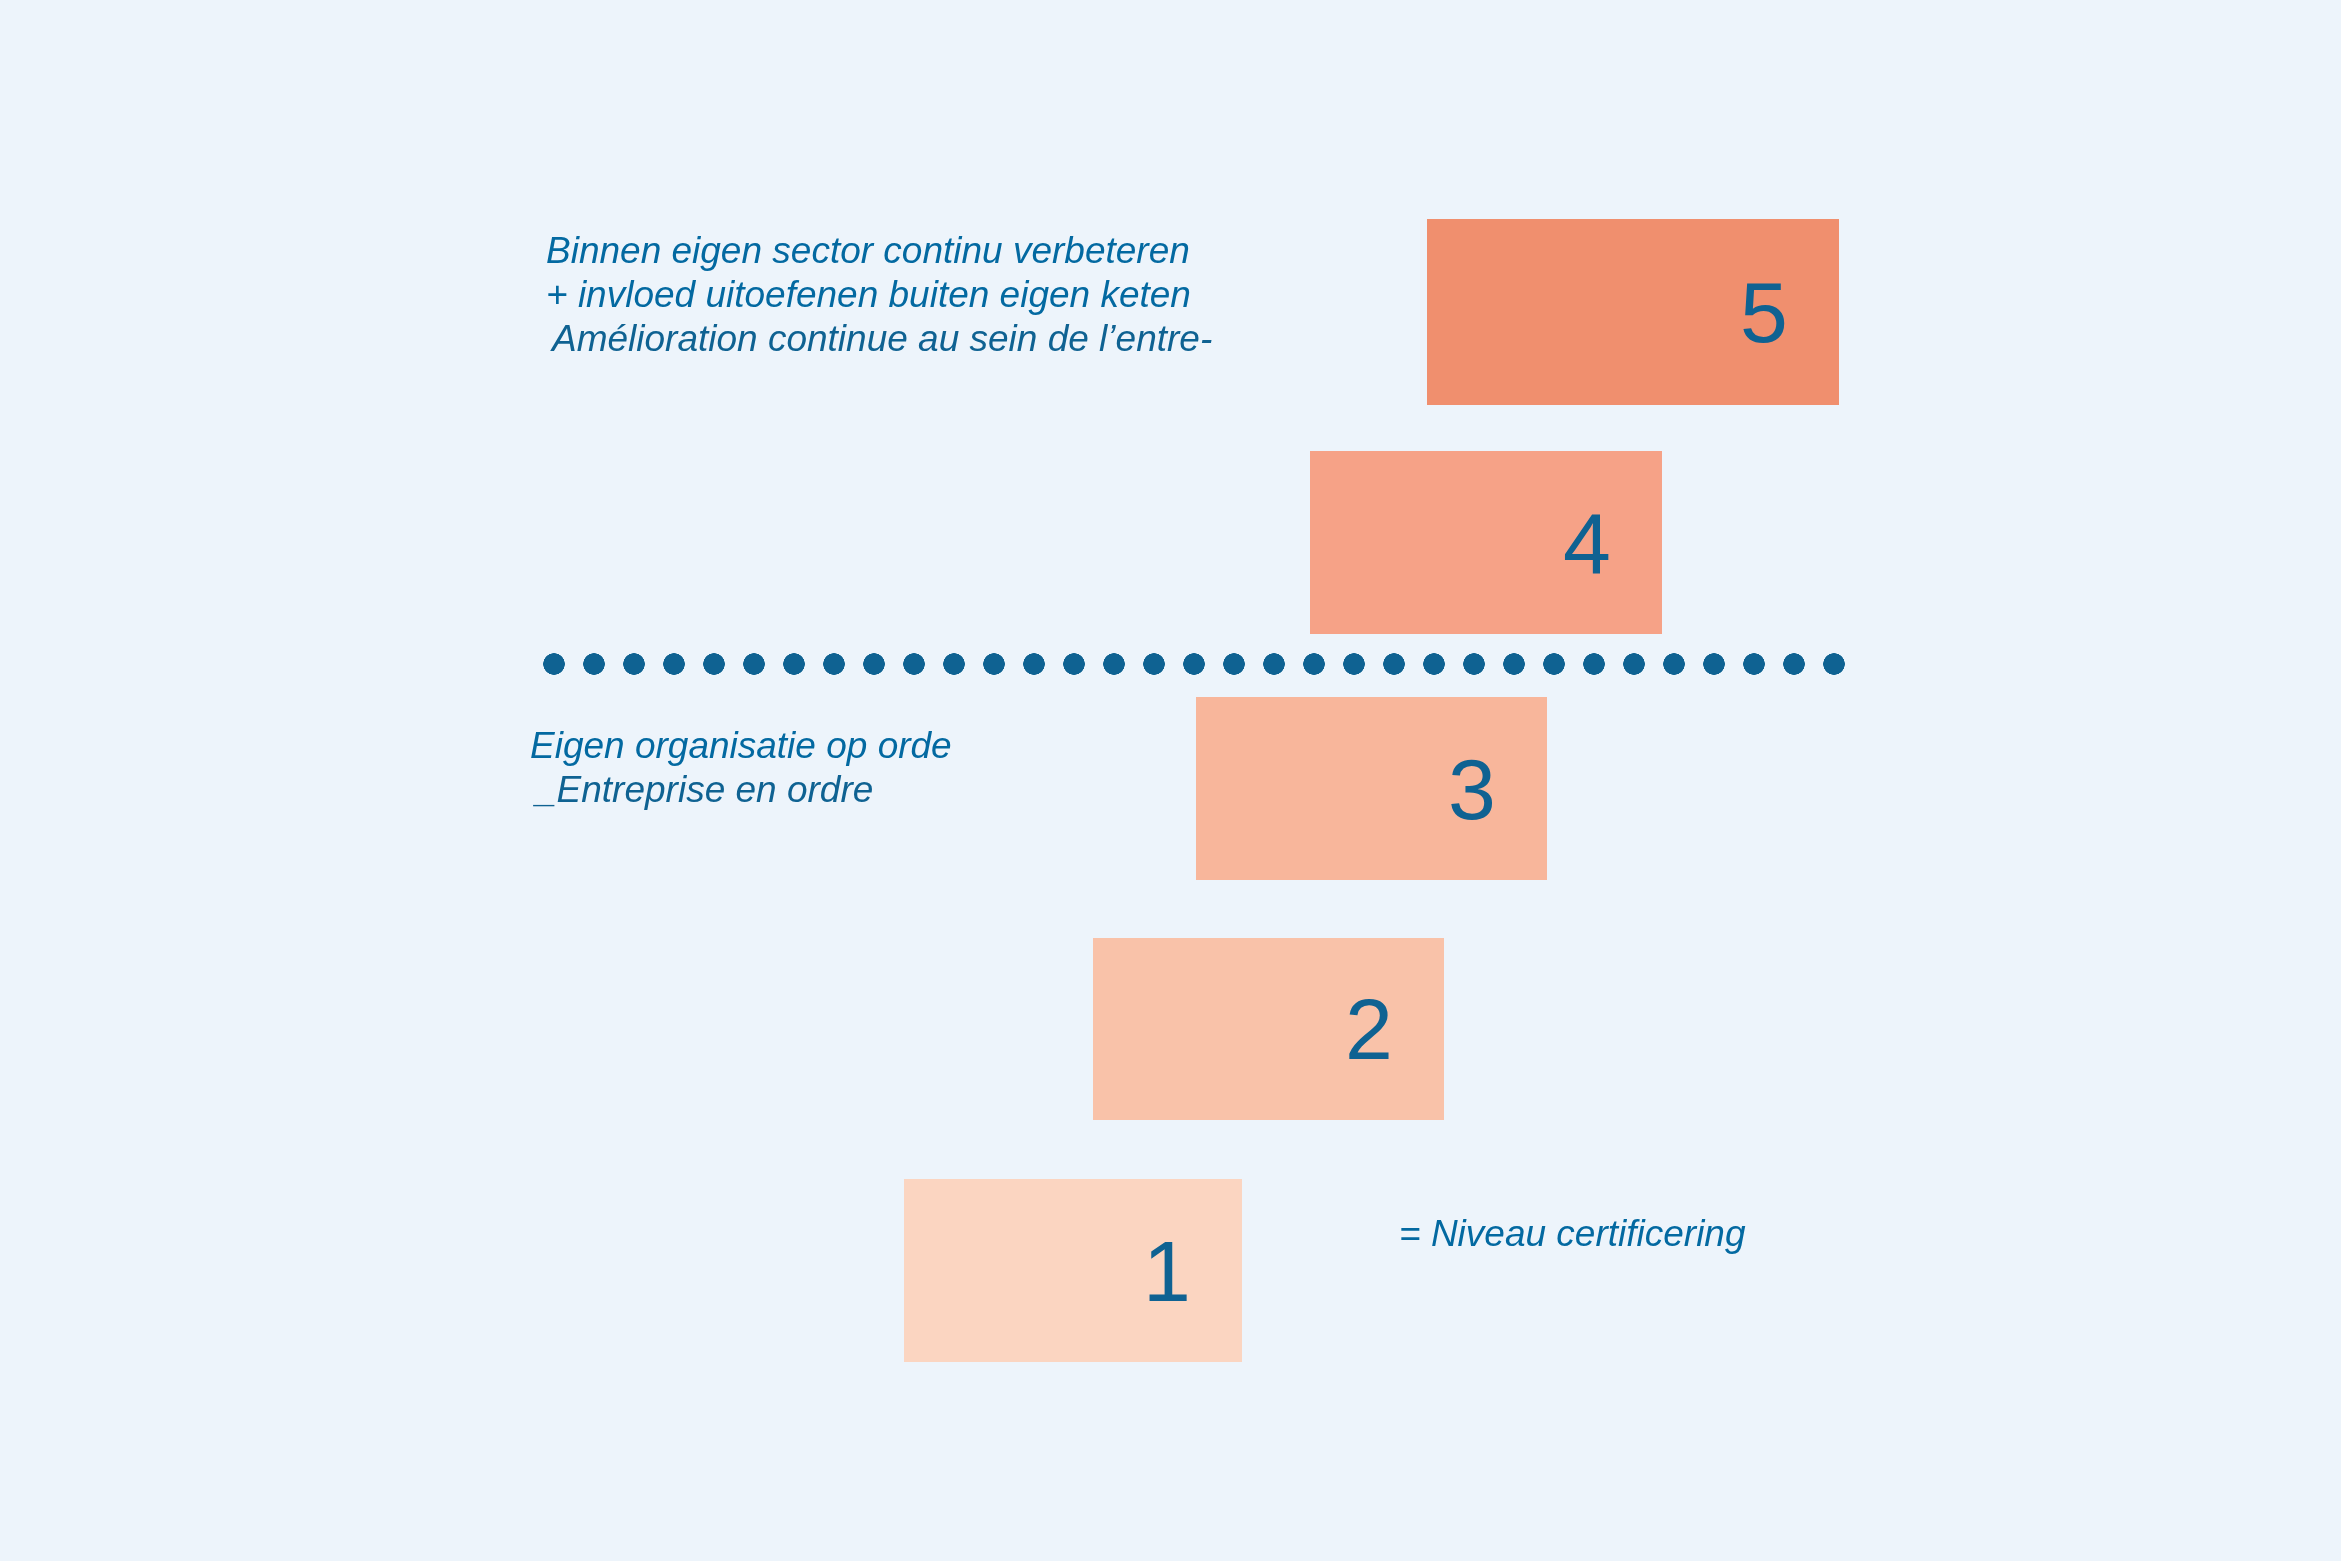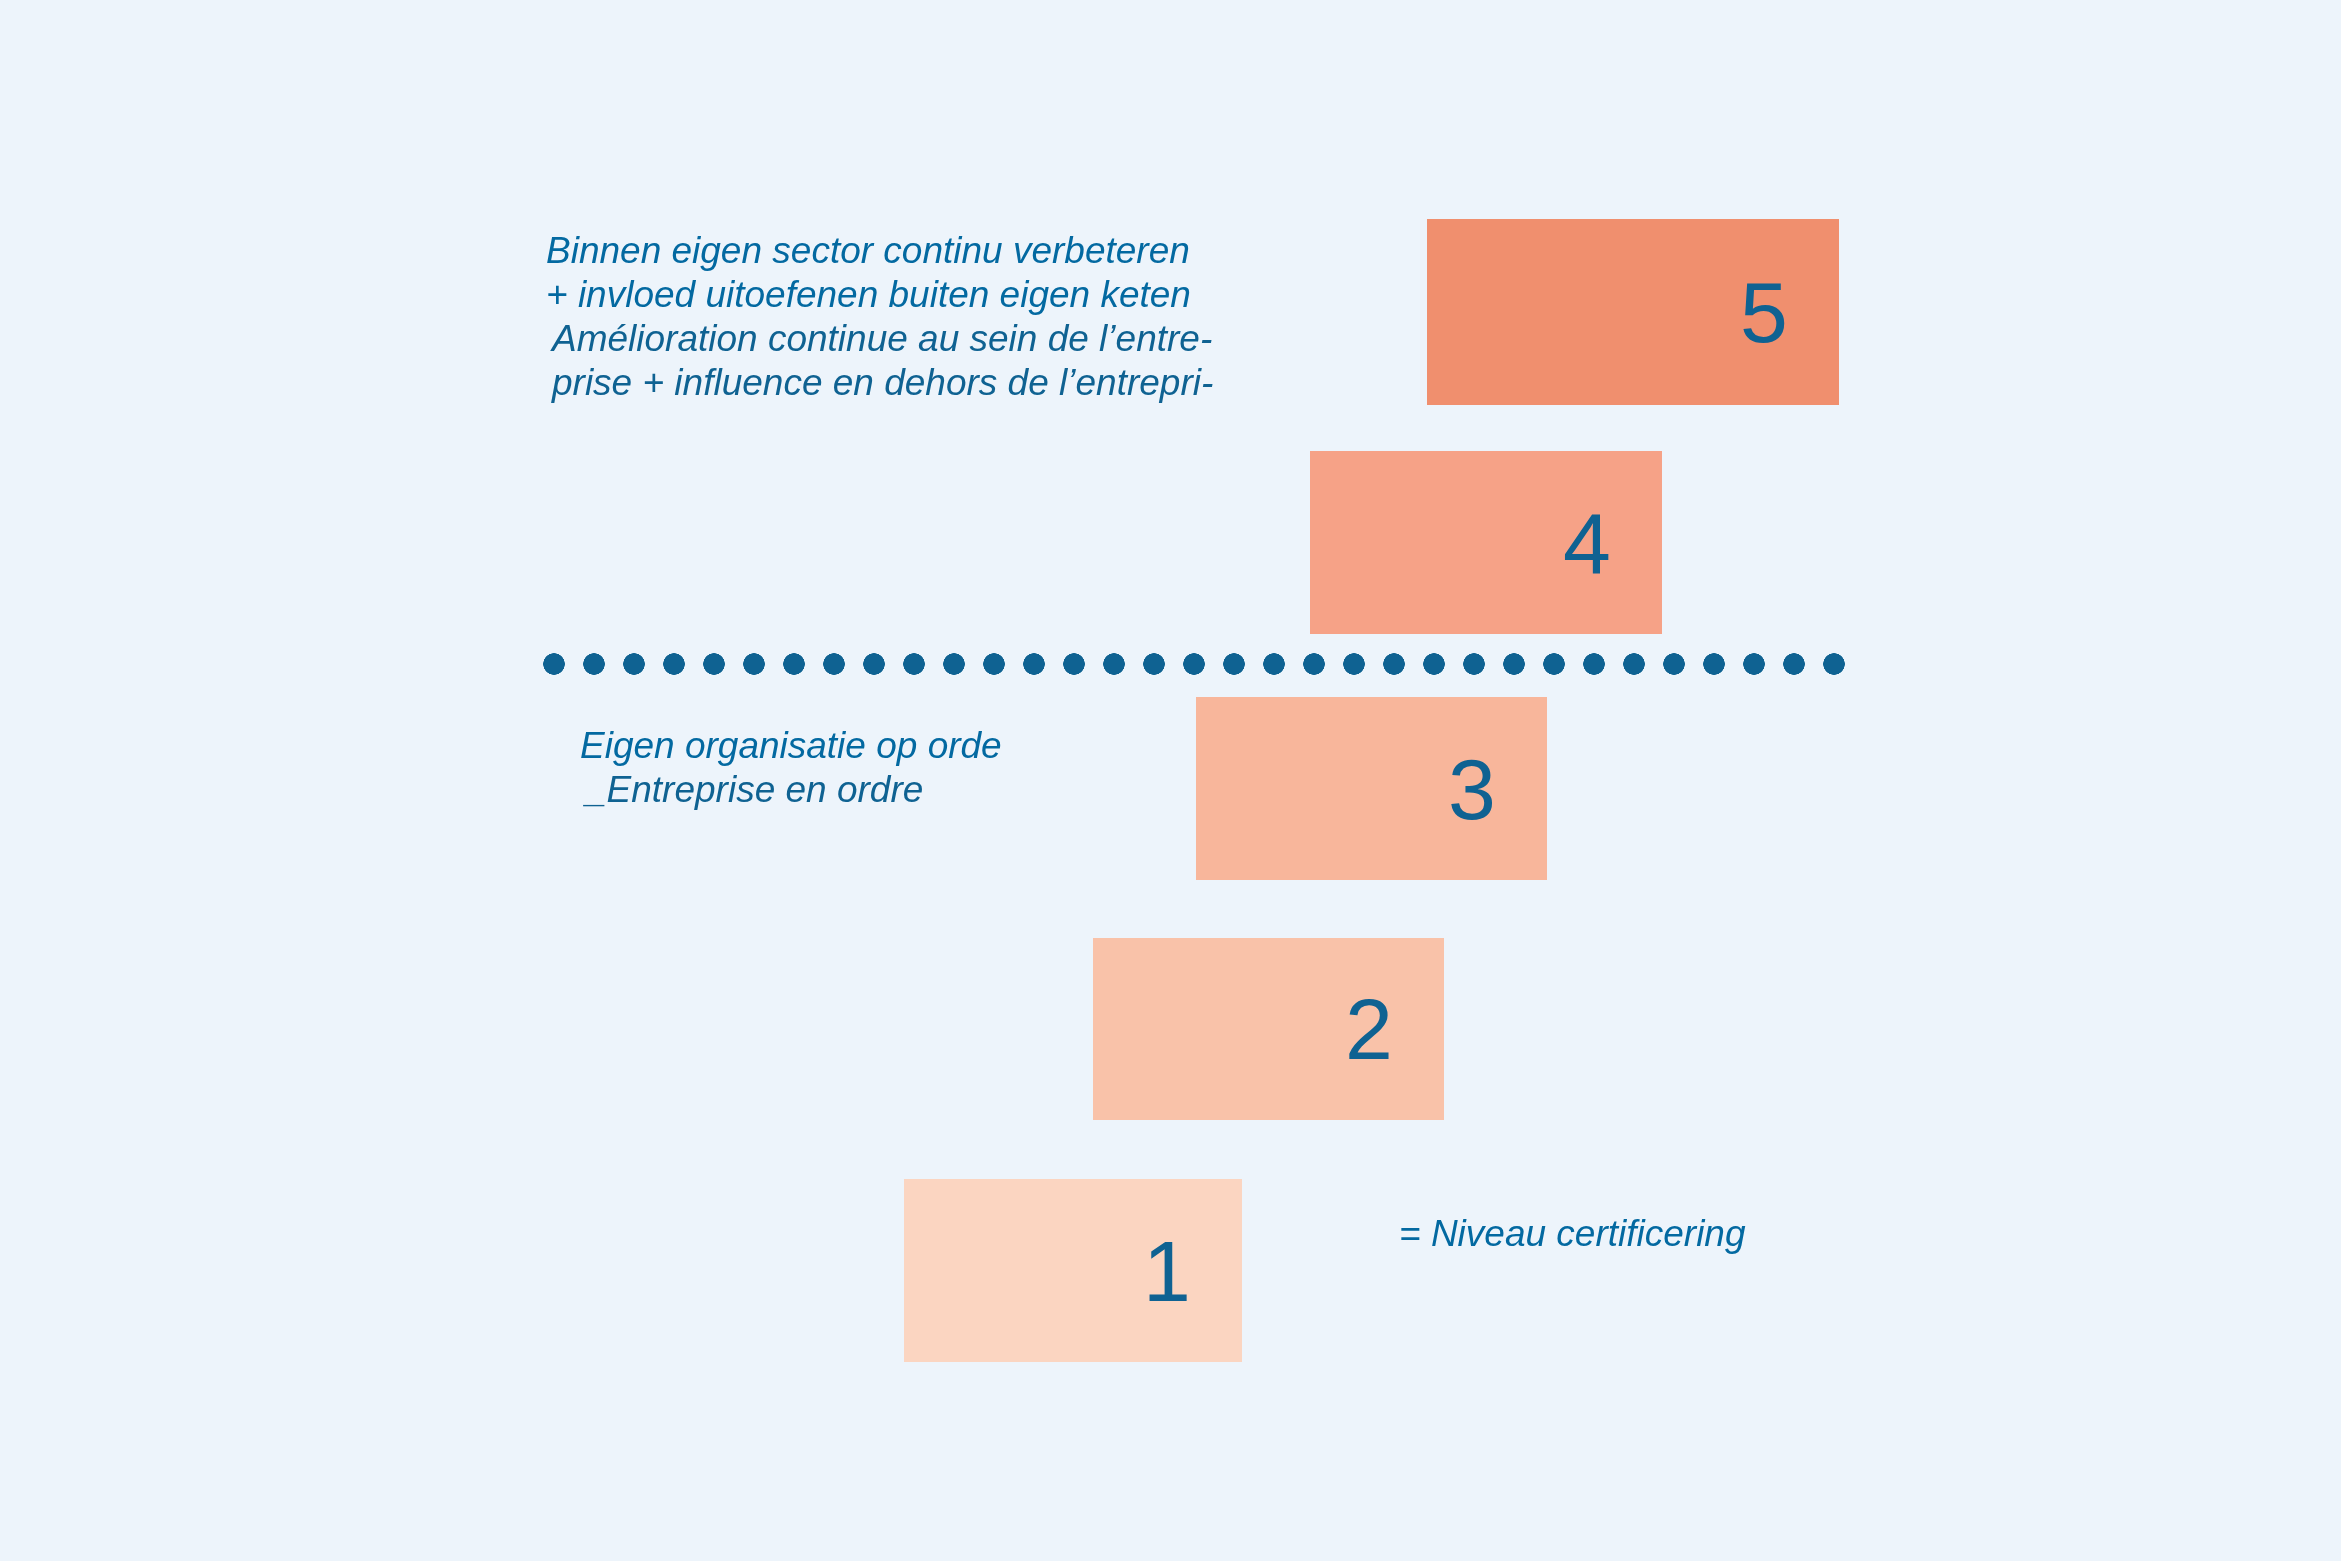--- a/index.html
+++ b/index.html
@@ -73,21 +73,21 @@
     white-space: nowrap;
   }
 
   #label-level-45 {
     left: 546px;
     top: 229px;
     width: 539px;
     font-size: 37px;
   }
   #label-level-3 {
-    left: 580px;
+    left: 530px;
     top: 724px;
     width: 500px;
     font-size: 37px;
   }
   #legend-certification {
     left: 1399px;
     top: 1212px;
     width: 546px;
     font-size: 37px;
   }
@@ -116,21 +116,20 @@
   <div class="bar" id="bar-1">
     <span class="bar-number">1</span>
   </div>
 
   <div id="dotted-divider"></div>
 
   <div class="text-block" id="label-level-45">
     <span class="txt-line txt-nl">Binnen eigen sector continu verbeteren</span>
     <span class="txt-line txt-nl">+ invloed uitoefenen buiten eigen keten</span>
     <span class="txt-line txt-fr">Amélioration continue au sein de l’entre-</span>
-    <span class="txt-line txt-fr">prise + influence en dehors de l’entrepri-</span>
   </div>
 
   <div class="text-block" id="label-level-3">
     <span class="txt-line txt-nl">Eigen organisatie op orde</span>
     <span class="txt-line txt-fr">_Entreprise en ordre</span>
   </div>
 
   <div class="text-block" id="legend-certification">
     <span class="txt-line txt-nl">= Niveau certificering</span>
   </div>

